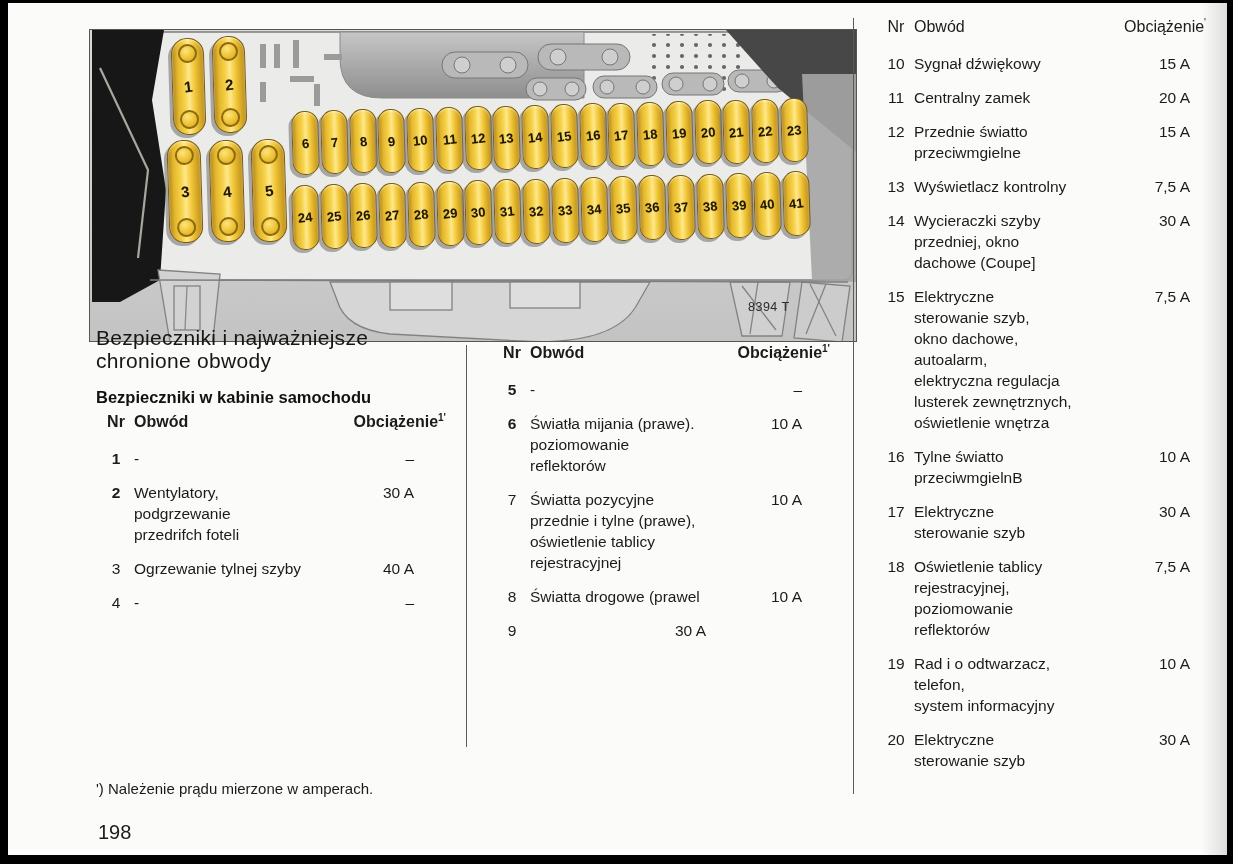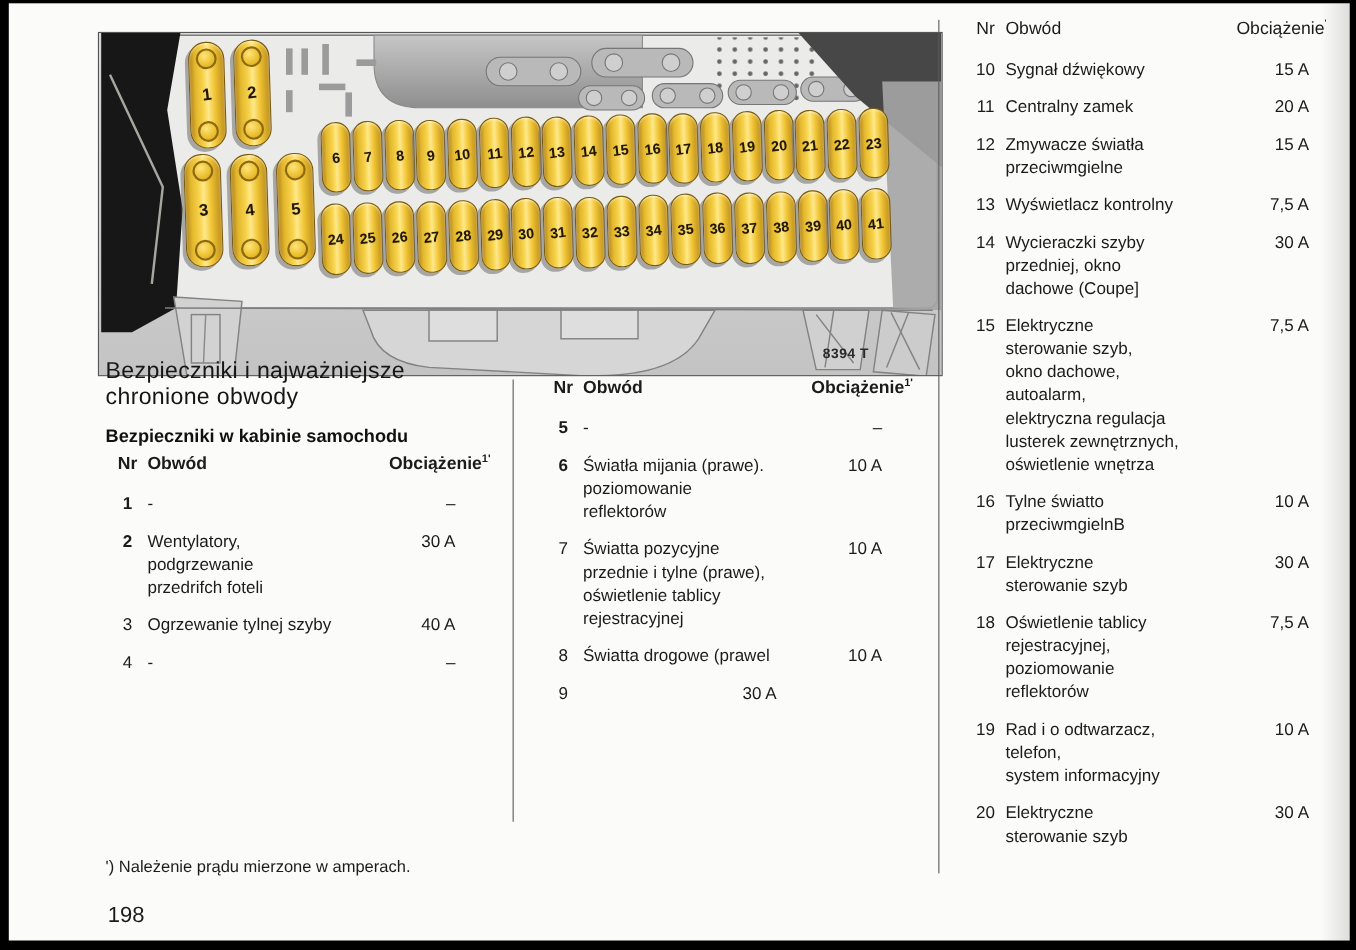--- a/index.html
+++ b/index.html
@@ -41,23 +41,22 @@
   .fuse.big span{font-size:15px;}
   .fuse.big::before,.fuse.big::after{
     content:"";position:absolute;left:50%;width:19px;height:19px;margin-left:-9.5px;
     border-radius:50%;
     background:radial-gradient(circle at 38% 32%,#ffe47c 0%,#edc334 55%,#d9a31c 100%);
     border:2px solid #8d6a12;box-sizing:border-box;
   }
   .fuse.big::before{top:5px;}
   .fuse.big::after{bottom:5px;}
   .fig-label{
-    position:absolute;left:658px;top:284px;font-size:12.5px;color:#2a2a2a;
+    position:absolute;left:658px;top:270px;font-size:12.5px;color:#2a2a2a;
     letter-spacing:.5px;
-    font-weight:bold;
   }
   
   .col{position:absolute;font-size:15.5px;line-height:21px;}
   .col-left{left:88px;top:324px;width:350px;}
   .col-mid{left:484px;top:339px;width:338px;}
   .col-right{left:868px;top:13px;width:330px;}
   .divider{position:absolute;width:1px;background:#5a5a5a;}
   .divider-1{left:458px;top:342px;height:402px;}
   .divider-2{left:845px;top:15px;height:776px;}
   .section-title{
@@ -381,21 +380,21 @@
           <span class="c-circuit">Sygnał dźwiękowy</span>
           <span class="c-load val">15 A</span>
         </div>
         <div class="trow">
           <span class="c-nr">11</span>
           <span class="c-circuit">Centralny zamek</span>
           <span class="c-load val">20 A</span>
         </div>
         <div class="trow">
           <span class="c-nr">12</span>
-          <span class="c-circuit">Zmywacze światła
+          <span class="c-circuit">Przednie światto
 przeciwmgielne</span>
           <span class="c-load val">15 A</span>
         </div>
         <div class="trow">
           <span class="c-nr">13</span>
           <span class="c-circuit">Wyświetlacz kontrolny</span>
           <span class="c-load val">7,5 A</span>
         </div>
         <div class="trow">
           <span class="c-nr">14</span>

